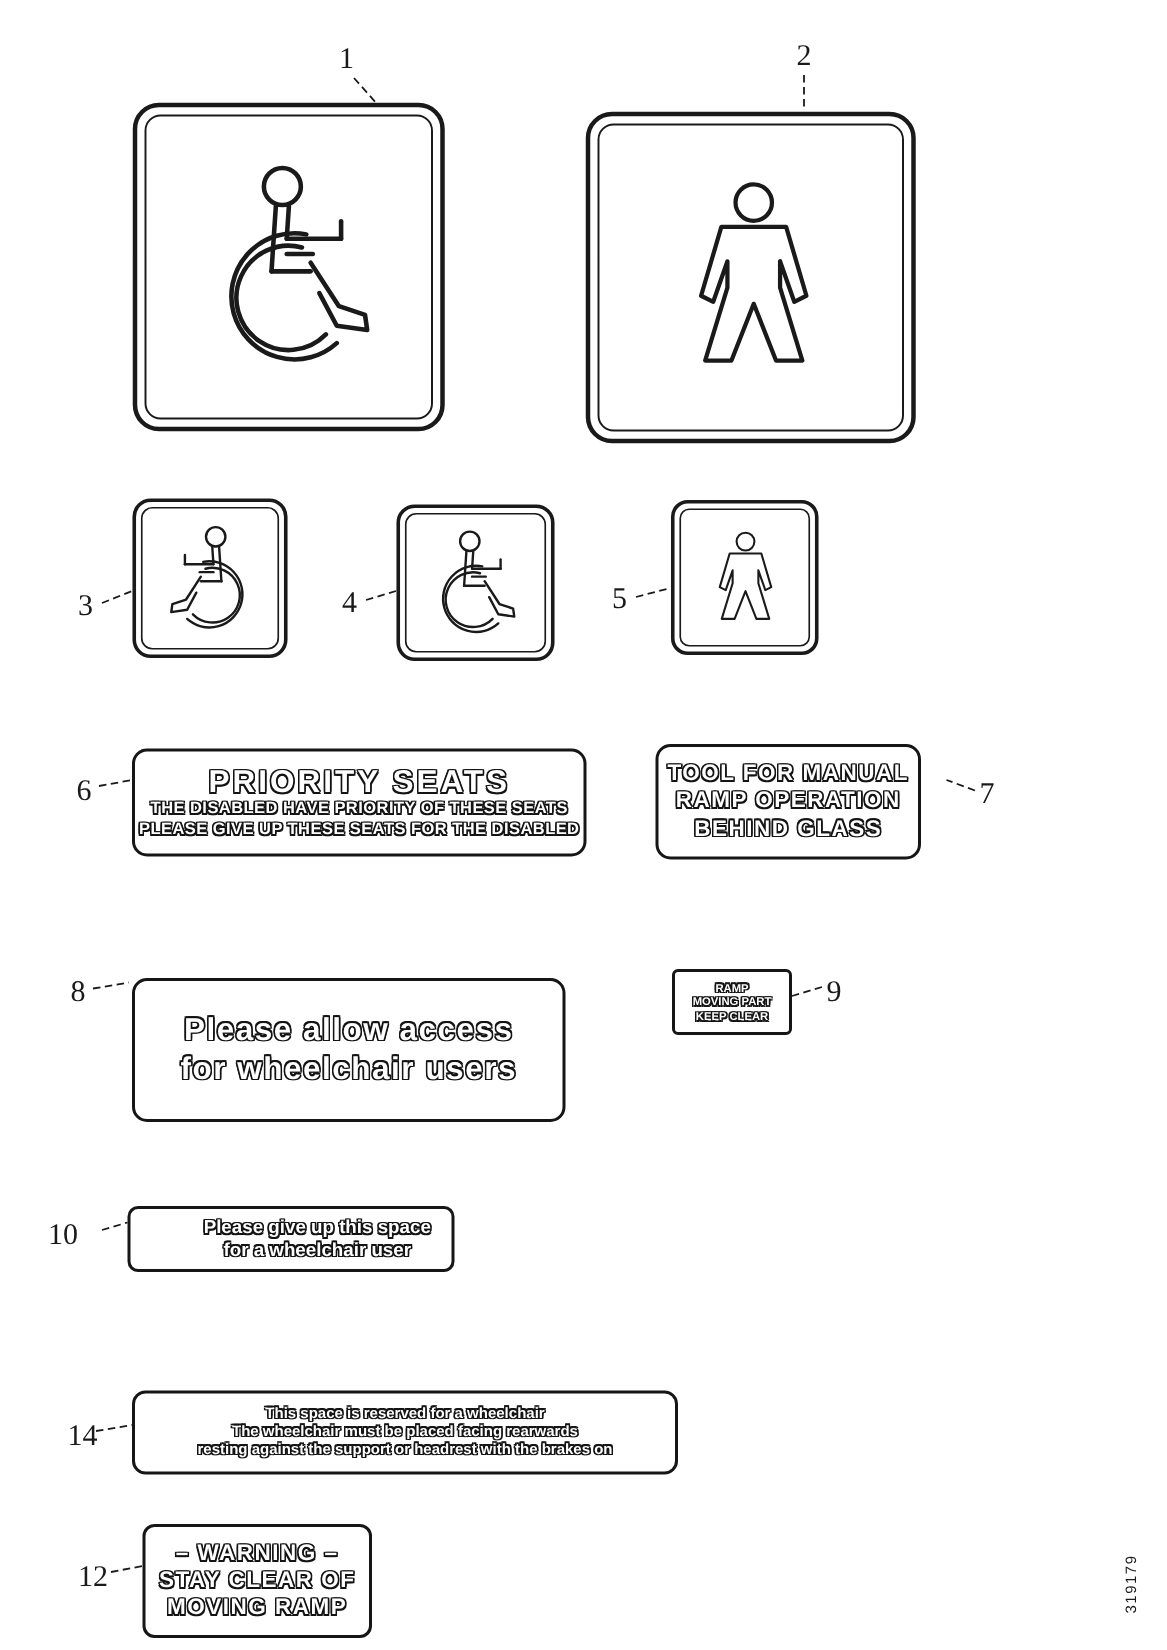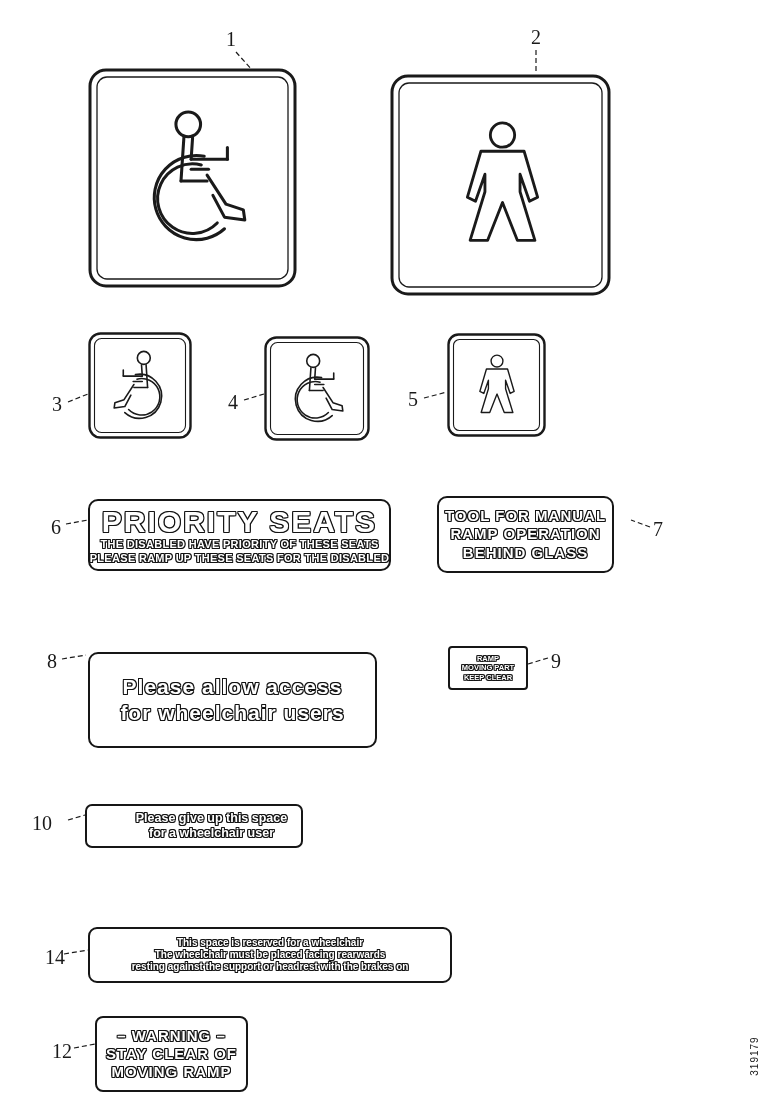--- a/index.html
+++ b/index.html
@@ -36,21 +36,21 @@
     color:#ffffff;
     font-weight:bold;
     text-shadow:
       -1px -1px 0 #141414, 1px -1px 0 #141414,
       -1px  1px 0 #141414, 1px  1px 0 #141414,
        0   -1px 0 #141414, 0    1px 0 #141414,
       -1px  0   0 #141414, 1px  0   0 #141414;
     white-space:nowrap;
     line-height:1.22;
   }
-  .t-xl{font-size:30px;letter-spacing:2px;line-height:1.1;}
+  .t-xl{font-size:21px;letter-spacing:2px;line-height:1.1;}
   .t-lg{font-size:21px;letter-spacing:1px;}
   .t-md{font-size:15px;letter-spacing:1px;}
   .t-sm{font-size:12.5px;}
   .t-xs{font-size:11px;letter-spacing:.3px;}
   .t-2xs{font-size:10px;}
   .t-3xs{font-size:7.5px;line-height:1.25;}
   .drawing-number{
     position:absolute;left:720px;top:1050px;width:70px;height:12px;
     transform:rotate(-90deg);
     font-size:10px;color:#1a1a1a;text-align:center;
@@ -164,21 +164,21 @@
       <rect x="6.5" y="6.5" width="86" height="91" rx="6" class="ln" stroke-width="1.1"></rect>
       <g>
         <use href="#person-figure" x="17" y="10" width="66" height="85"></use>
       </g>
     </svg>
   </div>
 
   <div class="label-box" style="left:88px;top:499px;width:303px;height:72px;">
     <div class="outline-text t-xl">PRIORITY SEATS</div>
     <div class="outline-text t-xs">THE DISABLED HAVE PRIORITY OF THESE SEATS</div>
-    <div class="outline-text t-xs">PLEASE RAMP UP THESE SEATS FOR THE DISABLED</div>
+    <div class="outline-text t-xs">PLEASE GIVE UP THESE SEATS FOR THE DISABLED</div>
   </div>
 
   <div class="label-box" style="left:437px;top:496px;width:177px;height:77px;">
     <div class="outline-text t-md">TOOL FOR MANUAL</div>
     <div class="outline-text t-md">RAMP OPERATION</div>
     <div class="outline-text t-md">BEHIND GLASS</div>
   </div>
 
   <div class="label-box" style="left:88px;top:652px;width:289px;height:96px;">
     <div class="outline-text t-lg">Please allow access</div>

